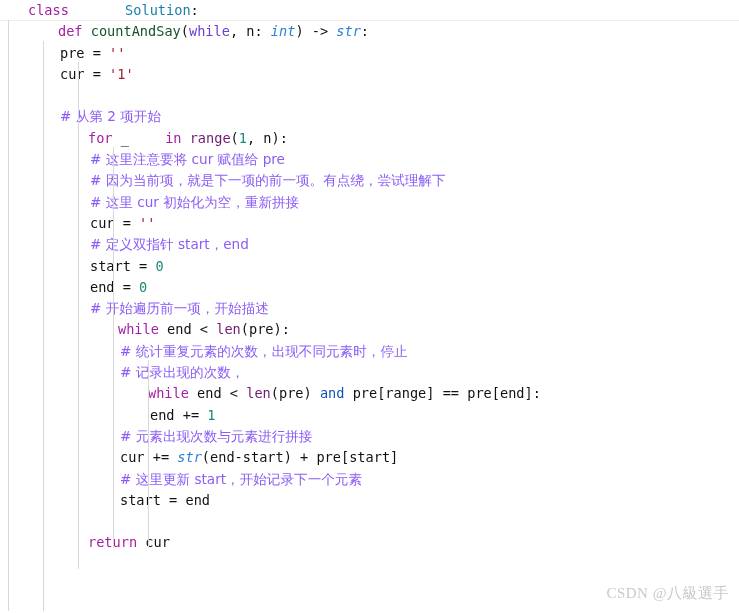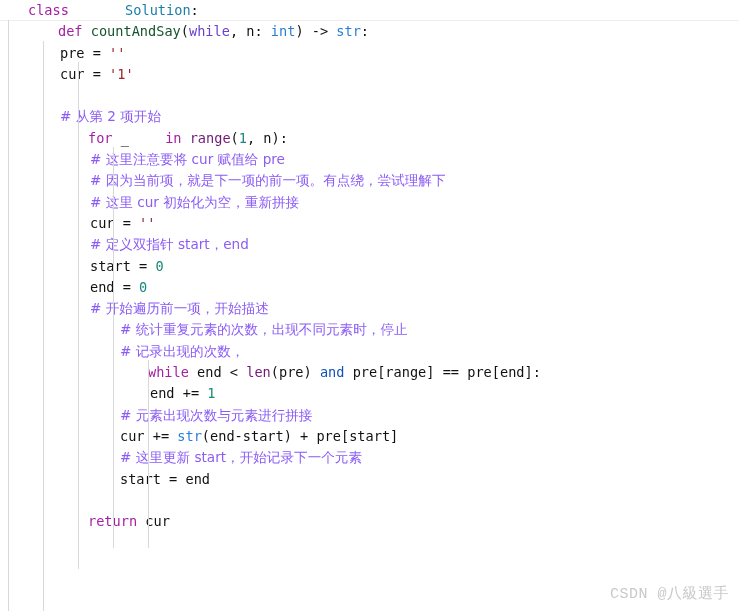--- a/index.html
+++ b/index.html
@@ -53,35 +53,35 @@
     width: 1px;
     background: #d8d8d8;
   }
 
   
   .kw       { color: #a31fa3; margin-left: 28px; }          
   .kw-blue  { color: #0f52ba; }          
   .cls      { color: #1a7fa8; margin-left: 48px; }          
   .fn       { color: #14532d; }          
   .builtin  { color: #701a75; }          
-  .type     { color: #2b7fd4; }          
+  .type     { color: #2b7fd4; font-style: italic; }          
   .self     { color: #6a3fd4; }          
   .str      { color: #98242b; }          
   .num      { color: #1a8a7a; }          
   .cmt      { color: #8b5cf6; }          
   .plain    { color: #111111; }
 
   
   .cjk { font-family: "DejaVu Sans", "Liberation Sans", sans-serif; }
 
   #watermark {
     position: absolute;
     right: 10px;
     bottom: 10px;
-    font-family: Liberation Mono, monospace;
+    font-family: Liberation Serif, serif;
     font-size: 15px;
     color: #c9c9c9;
     letter-spacing: 0.5px;
     user-select: none;
   }
 </style>
 </head>
 <body>
 
 <div id="editor">
@@ -95,20 +95,21 @@
       <div class="line"><span style="display: inline-block; width: 60px;"></span><span class="cmt cjk"># 从第 2 项开始</span></div>
       <div class="line"><span style="display: inline-block; width: 60px;"></span><span class="kw">for</span><span class="plain"> _ </span><span class="kw">in</span><span class="plain"> </span><span class="builtin">range</span><span class="plain">(</span><span class="num">1</span><span class="plain">, n):</span></div>
       <div class="line"><span style="display: inline-block; width: 90px;"></span><span class="cmt cjk"># 这里注意要将 cur 赋值给 pre</span></div>
       <div class="line"><span style="display: inline-block; width: 90px;"></span><span class="cmt cjk"># 因为当前项，就是下一项的前一项。有点绕，尝试理解下</span></div>
       <div class="line"><span style="display: inline-block; width: 90px;"></span><span class="cmt cjk"># 这里 cur 初始化为空，重新拼接</span></div>
       <div class="line"><span style="display: inline-block; width: 90px;"></span><span class="plain">cur = </span><span class="str">''</span></div>
       <div class="line"><span style="display: inline-block; width: 90px;"></span><span class="cmt cjk"># 定义双指针 start，end</span></div>
       <div class="line"><span style="display: inline-block; width: 90px;"></span><span class="plain">start = </span><span class="num">0</span></div>
       <div class="line"><span style="display: inline-block; width: 90px;"></span><span class="plain">end = </span><span class="num">0</span></div>
       <div class="line"><span style="display: inline-block; width: 90px;"></span><span class="cmt cjk"># 开始遍历前一项，开始描述</span></div>
+      <div class="line"><span style="display: inline-block; width: 90px;"></span><span class="kw">while</span><span class="plain"> end &lt; </span><span class="builtin">len</span><span class="plain">(pre):</span></div>
       <div class="line"><span style="display: inline-block; width: 120px;"></span><span class="cmt cjk"># 统计重复元素的次数，出现不同元素时，停止</span></div>
       <div class="line"><span style="display: inline-block; width: 120px;"></span><span class="cmt cjk"># 记录出现的次数，</span></div>
       <div class="line"><span style="display: inline-block; width: 120px;"></span><span class="kw">while</span><span class="plain"> end &lt; </span><span class="builtin">len</span><span class="plain">(pre) </span><span class="kw-blue">and</span><span class="plain"> pre[range] == pre[end]:</span></div>
       <div class="line"><span style="display: inline-block; width: 150px;"></span><span class="plain">end += </span><span class="num">1</span></div>
       <div class="line"><span style="display: inline-block; width: 120px;"></span><span class="cmt cjk"># 元素出现次数与元素进行拼接</span></div>
       <div class="line"><span style="display: inline-block; width: 120px;"></span><span class="plain">cur += </span><span class="type">str</span><span class="plain">(end-start) + pre[start]</span></div>
       <div class="line"><span style="display: inline-block; width: 120px;"></span><span class="cmt cjk"># 这里更新 start，开始记录下一个元素</span></div>
       <div class="line"><span style="display: inline-block; width: 120px;"></span><span class="plain">start = end</span></div>
       <div class="line">&nbsp;</div>
       <div class="line"><span style="display: inline-block; width: 60px;"></span><span class="kw">return</span><span class="plain"> cur</span></div>

